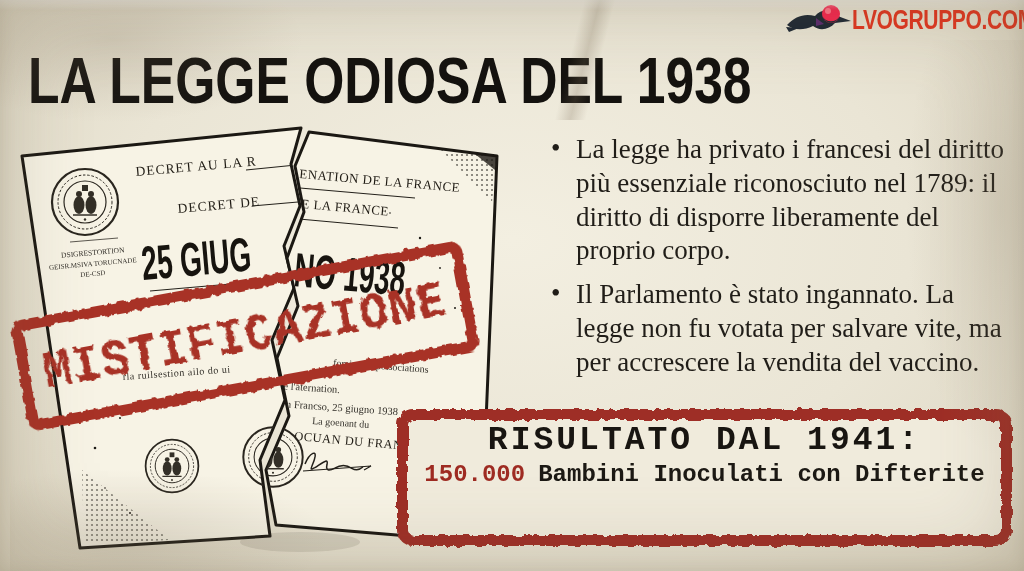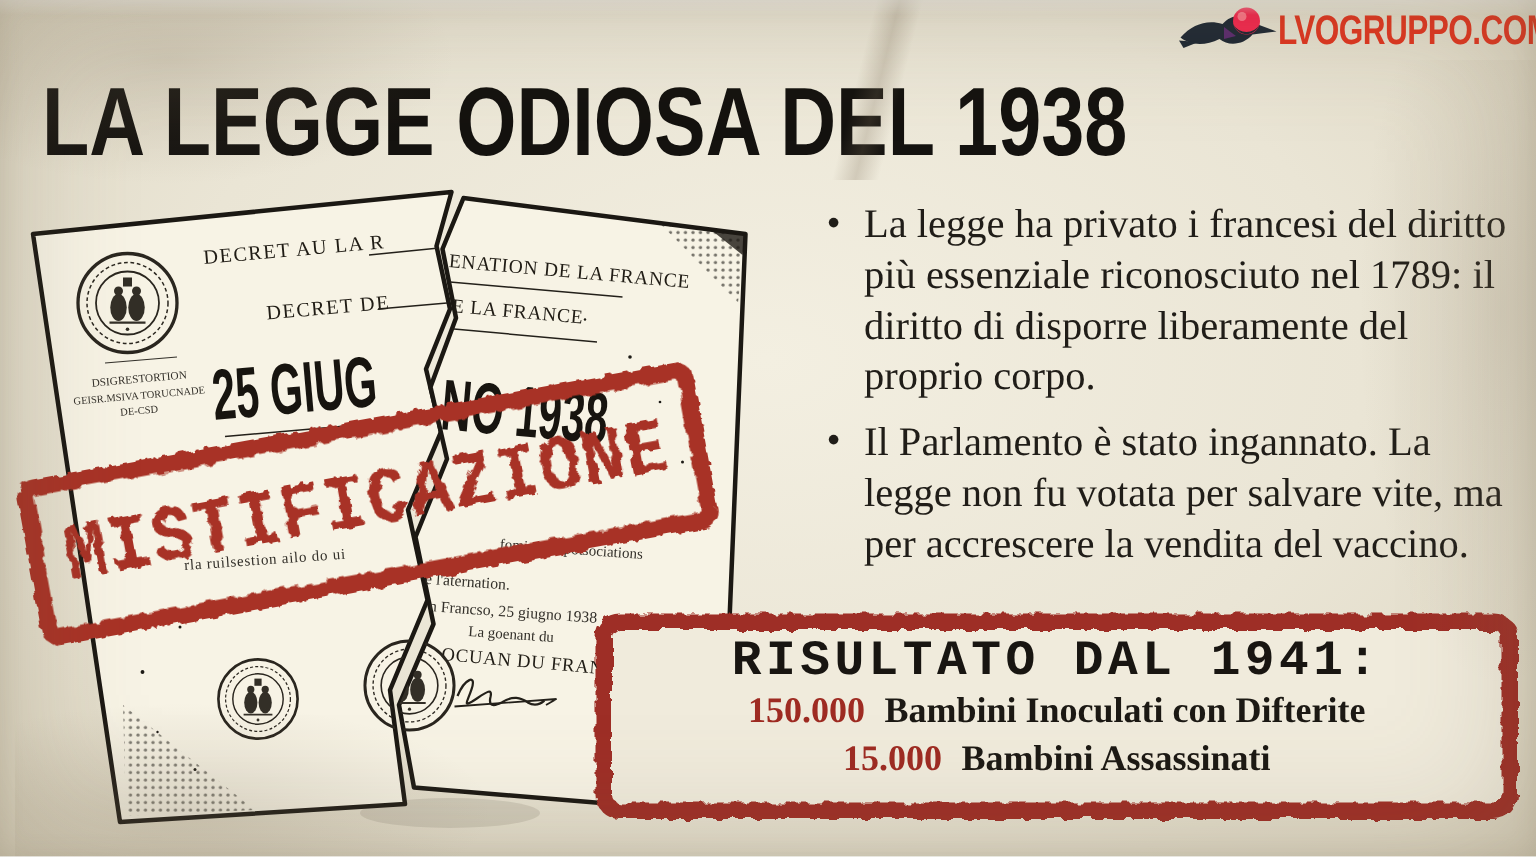--- a/index.html
+++ b/index.html
@@ -50,21 +50,21 @@
   .bullets li{position:relative;padding-left:27px;margin-bottom:10px;}
   .bullets li::before{content:"\2022";position:absolute;left:2px;top:-1px;}
 
   
   .result-box{position:absolute;left:397px;top:409px;width:615px;height:137px;z-index:4;
     text-align:center;font-family:"Liberation Mono",monospace;font-weight:bold;}
   .rb-border{position:absolute;inset:0;box-sizing:border-box;border:11px solid #9e2f27;
     border-radius:16px;background:#f0ebdc;filter:url(#grunge);}
   .rb-inner{position:relative;padding-top:14px;}
   .rb-title{font-size:33px;letter-spacing:3px;color:#181511;line-height:1.1;}
-  .rb-row{font-size:24px;color:#1c1914;line-height:1.32;white-space:nowrap;font-family:Liberation Serif, serif;}
+  .rb-row{font-size:24px;color:#1c1914;line-height:1.32;white-space:nowrap;}
   .rb-num{color:#9e2b22;margin-right:13px;}
 </style>
 </head>
 <body>
 
 <div class="paper">
 
   <div class="smudge" id="sm1"></div>
   <div class="smudge" id="sm2"></div>
   <div class="smudge" id="sm3"></div>
@@ -174,23 +174,20 @@
     <li>Il Parlamento è stato ingannato. La legge non fu votata per salvare vite, ma per accrescere la vendita del vaccino.</li>
   </ul>
 
   <div class="result-box">
     <div class="rb-border"></div>
     <div class="rb-inner">
       <div class="rb-title">RISULTATO DAL 1941:</div>
       <div class="rb-row">
         <span class="rb-num">150.000</span><span>Bambini Inoculati con Difterite</span>
       </div>
-      <div class="rb-row">
-        <span class="rb-num">15.000</span><span>Bambini Assassinati</span>
-      </div>
     </div>
   </div>
 
 </div>
 
 <svg width="0" height="0" style="position:absolute" aria-hidden="true">
   <filter id="grunge" x="-5%" y="-5%" width="110%" height="110%">
     <feTurbulence type="fractalNoise" baseFrequency="0.12" numOctaves="3" seed="7" result="n"></feTurbulence>
     <feDisplacementMap in="SourceGraphic" in2="n" scale="6"></feDisplacementMap>
   </filter>

